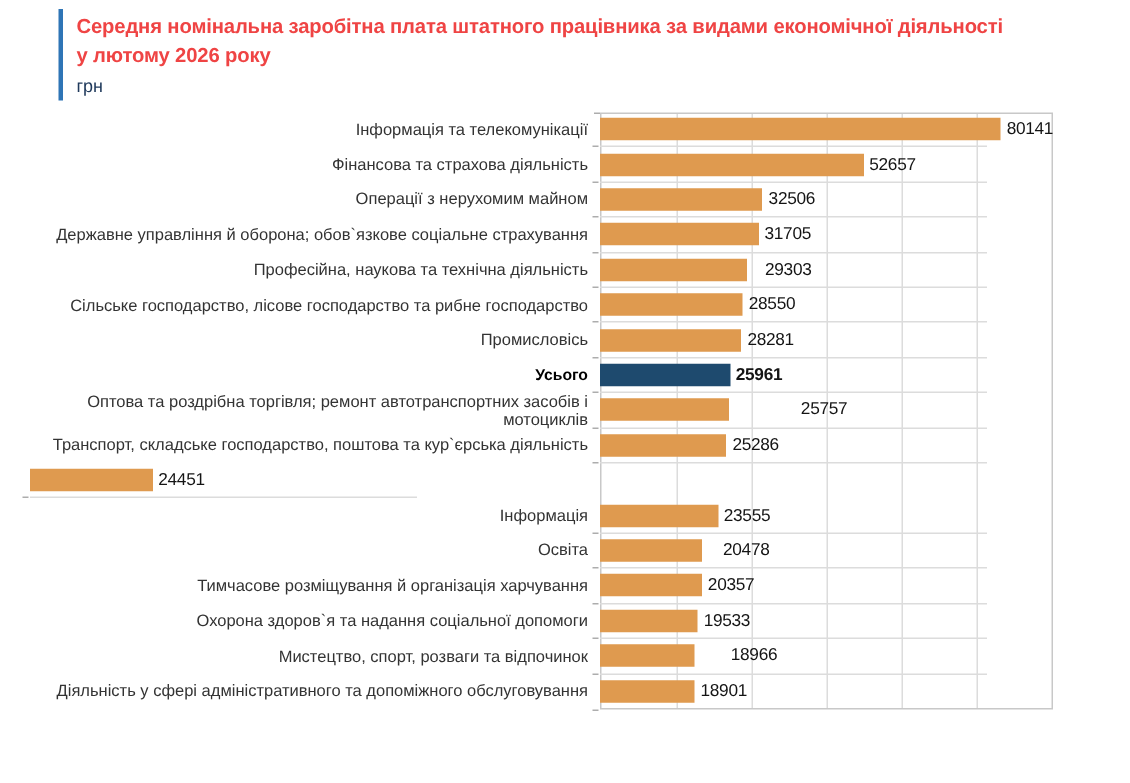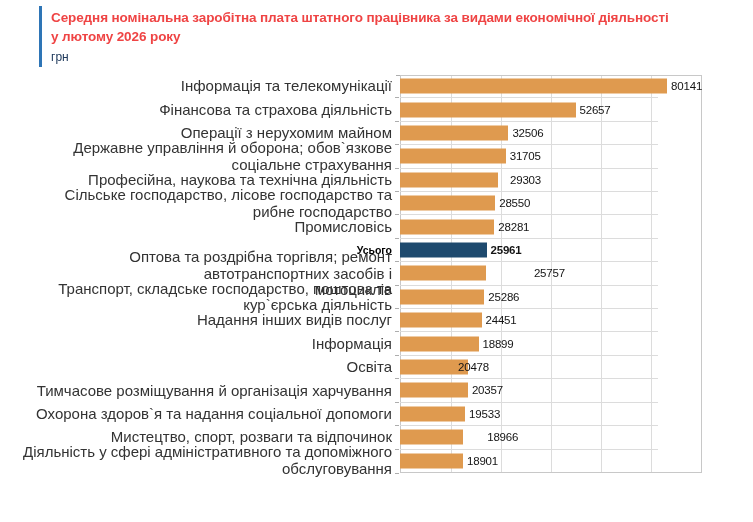--- a/index.html
+++ b/index.html
@@ -73,21 +73,21 @@
     min-height: 0;
   }
   .label {
     width: 380px;
     box-sizing: border-box;
     padding-right: 8px;
     display: flex;
     align-items: center;
     justify-content: flex-end;
     text-align: right;
-    font-size: 15px;
+    font-size: 11px;
     line-height: 1.12;
     color: #333333;
     white-space: pre-line;
   }
   .row.highlight .label {
     font-weight: bold;
     font-size: 10.5px;
     color: #000000;
   }
   .track {
@@ -204,38 +204,37 @@
         </div>
       </div>
       <div class="row">
         <div class="label">Транспорт, складське господарство, поштова та кур`єрська діяльність</div>
         <div class="track">
           <div class="bar" style="width: 84.3px; background: rgb(223, 154, 79);"></div>
           <div class="val" style="left: 88.3px;">25286</div>
         </div>
       </div>
       <div class="row">
-        <div class="label">Надання інших видів послуг</div>
         <div class="track">
           <div class="bar" style="width: 81.5px; background: rgb(223, 154, 79);"></div>
           <div class="val" style="left: 85.5px;">24451</div>
         </div>
       </div>
       <div class="row">
         <div class="label">Інформація</div>
         <div class="track">
           <div class="bar" style="width: 78.5px; background: rgb(223, 154, 79);"></div>
-          <div class="val" style="left: 82.5px;">18899</div>
+          <div class="val" style="left: 82.5px;">23555</div>
         </div>
       </div>
       <div class="row">
         <div class="label">Освіта</div>
         <div class="track">
           <div class="bar" style="width: 68.3px; background: rgb(223, 154, 79);"></div>
-          <div class="val" style="left: 58px;">20478</div>
+          <div class="val" style="left: 82px;">20478</div>
         </div>
       </div>
       <div class="row">
         <div class="label">Тимчасове розміщування й організація харчування</div>
         <div class="track">
           <div class="bar" style="width: 67.9px; background: rgb(223, 154, 79);"></div>
           <div class="val" style="left: 71.9px;">20357</div>
         </div>
       </div>
       <div class="row">

